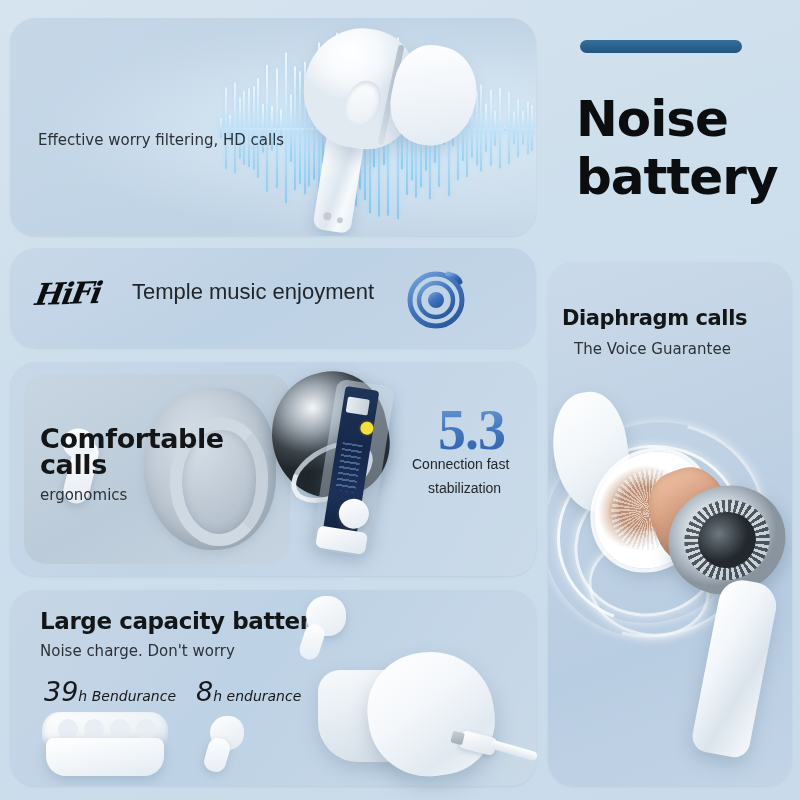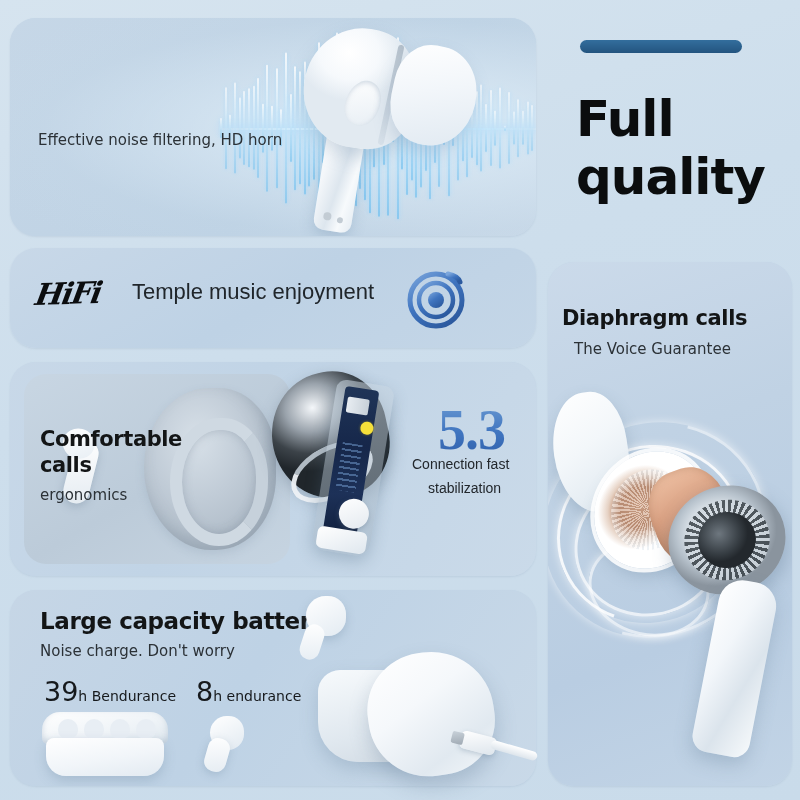--- a/index.html
+++ b/index.html
@@ -128,21 +128,21 @@
   }
   .ear-bud {
     position:absolute; left:44px; top:66px; width:26px; height:64px;
     border-radius:13px; background:linear-gradient(160deg,#ffffff,#e4ebf1);
     transform:rotate(14deg); box-shadow:0 3px 8px rgba(110,130,150,.35);
   }
   .ear-bud:before {
     content:""; position:absolute; left:-12px; top:-10px; width:32px; height:30px;
     border-radius:50%; background:linear-gradient(150deg,#ffffff,#e7eef4);
   }
-  #p3 .h1 { position:absolute; left:30px; top:64px; font-size:21px; line-height:26px; }
+  #p3 .h1 { position:absolute; left:30px; top:64px; font-size:27px; line-height:26px; }
   #p3 .sub { position:absolute; left:30px; top:124px; font-size:15px; }
 
   .num53 {
     position:absolute; left:438px; top:398px; font-size:56px; font-weight:bold;
     font-family:Liberation Serif, serif;
     background:linear-gradient(180deg,#6f9ed4 0%,#3f74bf 55%,#2f5ea8 100%);
     -webkit-background-clip:text; background-clip:text; color:transparent;
     letter-spacing:-1px;
   }
   .conn1 { position:absolute; left:412px; top:456px; font-size:14px; color:#22272c; }
@@ -197,21 +197,21 @@
     position:absolute; left:4px; bottom:2px; width:50px; height:22px;
     border-radius:6px; background:linear-gradient(150deg,#ffffff,#dfe7ee);
   }
 
   
   #p4 { left:10px; top:590px; width:526px; height:196px; }
   #p4 .bg { position:absolute; inset:0;
     background:linear-gradient(125deg,#c6d6e6 0%,#bed2e5 45%,#c9d9e8 100%); }
   #p4 .h1 { position:absolute; left:30px; top:18px; font-size:23px; }
   #p4 .sub { position:absolute; left:30px; top:52px; font-size:15px; }
-  .stat { position:absolute; color:#16191c; font-family:"DejaVu Sans","Liberation Sans",sans-serif; }
+  .stat { position:absolute; color:#16191c; font-family:"DejaVu Sans","Liberation Sans",sans-serif;font-style:italic; }
   .stat .big { font-size:27px; }
   .stat .small { font-size:14px; }
   #stat1 { left:34px; top:86px; }
   #stat2 { left:186px; top:86px; }
 
   .case-sm {
     position:absolute; left:32px; top:122px; width:126px; height:62px;
   }
   .case-lid {
     position:absolute; left:0; top:0; width:126px; height:32px;
@@ -460,21 +460,21 @@
       </div>
 
     <div class="earbud1">
       <div class="eb-stem"></div>
       <div class="eb-head"></div>
       <div class="eb-inner"></div>
       <div class="eb-seam"></div>
       <div class="eb-tip"></div>
     </div>
 
-    <div class="sub">Effective noise filtering, HD horn</div>
+    <div class="sub">Effective worry filtering, HD calls</div>
   </div>
 
   <div class="panel soft" id="p2">
     <div class="hifi-logo">HiFi</div>
     <div class="ptext">Temple music enjoyment</div>
   </div>
 
   <div class="music-icon">
     <svg viewBox="0 0 64 64" width="64" height="64">
       <defs>
@@ -548,21 +548,21 @@
     <div class="cb-base"></div>
     <div class="cb-lid"></div>
     <div class="cable">
       <div class="plug"></div>
       <div class="wire"></div>
     </div>
   </div>
 
   <div id="rtop">
     <div class="accent-bar"></div>
-    <div class="good"><span>Full</span><br><span>quality</span></div>
+    <div class="good"><span>Noise</span><br><span>battery</span></div>
   </div>
 
   <div class="panel" id="p5">
     <div class="bg"></div>
     <div class="h1">Diaphragm calls</div>
     <div class="sub">The Voice Guarantee</div>
 
     <div class="driver">
       <div class="swirl sw3"></div>
       <div class="swirl sw1"></div>

